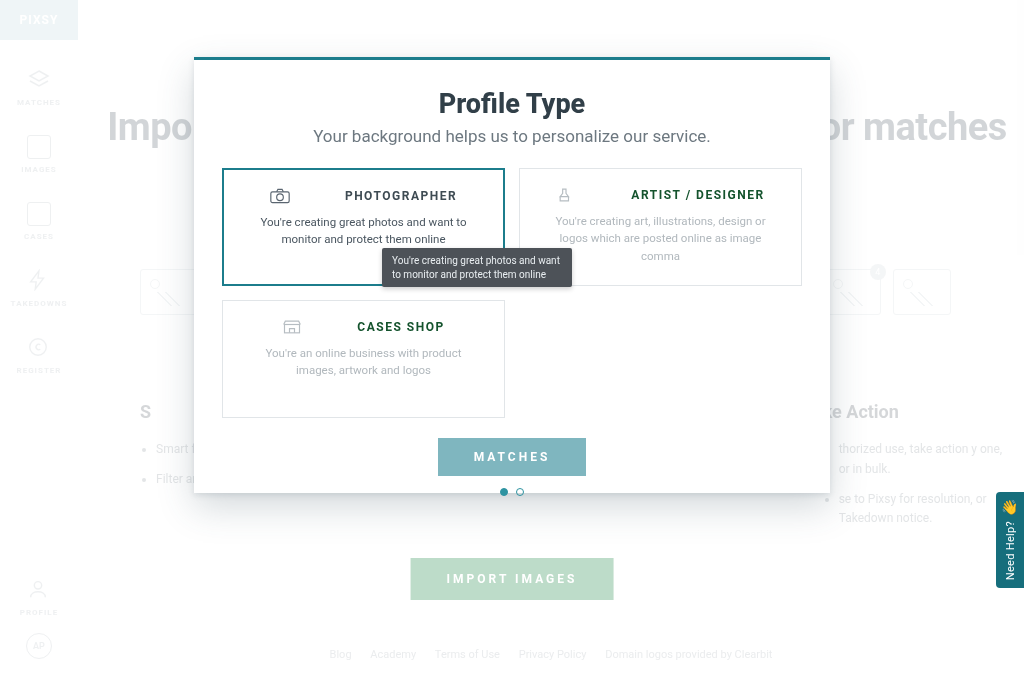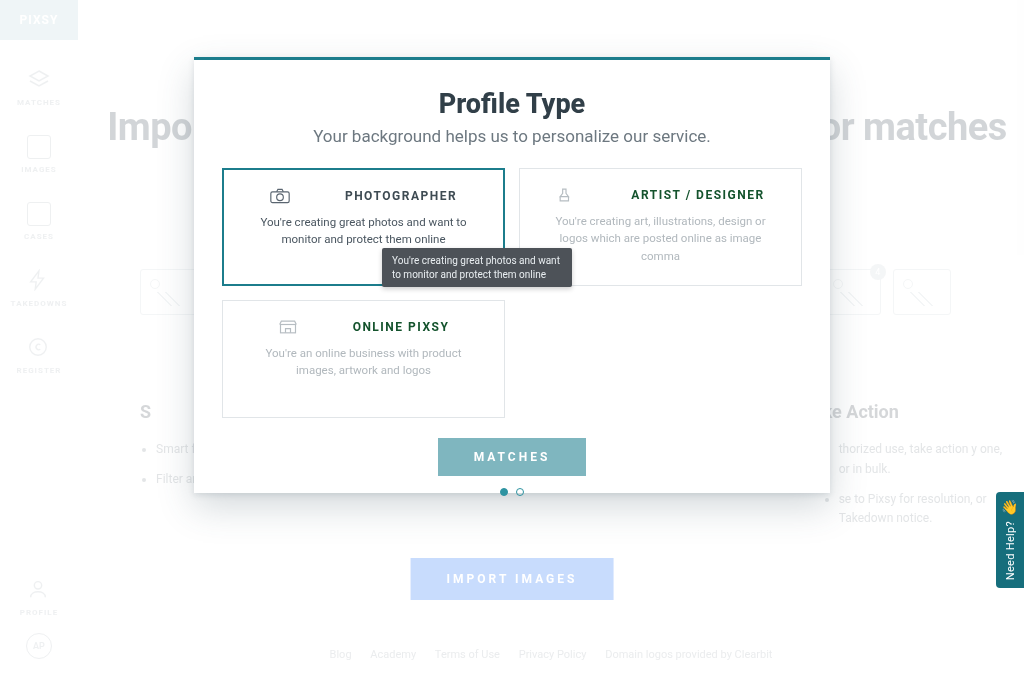--- a/index.html
+++ b/index.html
@@ -27,21 +27,21 @@
     .feat { flex:1; }
     .feat h3 { font-size:18px; color:#697078; margin: 80px 0 18px; font-weight:700; }
     .feat .thumb-row{ display:flex; gap:12px; }
     .thumb{ width:58px; height:46px; border:1.5px solid #d8dde1; border-radius:3px; position:relative;}
     .thumb::before{content:"";position:absolute;top:9px;left:9px;width:8px;height:8px;border-radius:50%;border:1.5px solid #d8dde1;}
     .thumb::after{content:"";position:absolute;bottom:8px;left:8px;right:8px;height:14px;background:linear-gradient(45deg,transparent 40%,#d8dde1 40% 44%,transparent 44% 55%,#d8dde1 55% 59%,transparent 59%);}
     .badge{position:absolute;top:-6px;right:-6px;width:16px;height:16px;border-radius:50%;background:#d8dde1;display:flex;align-items:center;justify-content:center;font-size:9px;color:#fff;}
     .feat ul{ margin-top:0; padding-left:16px; font-size:12px; color:#9aa2a8; line-height:1.65; }
     .feat ul li{ margin-bottom:10px; }
 
-    .import-btn-lg { position:absolute; left:50%; transform:translateX(-50%); top:558px; background:#3b82f6; color:#fff; letter-spacing:3px; font-weight:700; font-size:12px; padding:14px 36px; }
+    .import-btn-lg { position:absolute; left:50%; transform:translateX(-50%); top:558px; background:#15803d; color:#fff; letter-spacing:3px; font-weight:700; font-size:12px; padding:14px 36px; }
 
     .footer { position:absolute; bottom:12px; left:78px; right:0; text-align:center; font-size:11px; color:#b4bbc0; }
     .footer span{ margin:0 8px; }
 
     
     .modal { position:absolute; z-index:10; left:194px; top:57px; width:636px; height:436px; background:#fff; box-shadow:0 14px 34px rgba(60,80,95,.22), 0 2px 6px rgba(60,80,95,.14); border-top:3px solid #1c7d8c; display:flex; flex-direction:column; align-items:center; padding:28px 28px 22px; }
     .modal h1{ font-size:27px; color:#313f48; font-weight:800; }
     .modal p.sub{ font-size:17px; color:#6d7880; margin-top:6px; }
 
     .option-grid{ margin-top:22px; display:grid; grid-template-columns:1fr 1fr; grid-template-rows:1fr 1fr; gap:14px; width:100%; }
@@ -198,21 +198,21 @@
     </div>
     <div class="option dim">
       <div class="opt-head">
         <span class="icon">
             <svg viewBox="0 0 24 18">
               <path d="M2 6l2-4h16l2 4"></path>
               <rect x="3" y="6" width="18" height="10"></rect>
               <path d="M9 16v-5h6v5"></path>
             </svg>
           </span>
-        <span class="opt-title">ONLINE PIXSY</span>
+        <span class="opt-title">CASES SHOP</span>
       </div>
       <div class="opt-desc">You're an online business with product images, artwork and logos</div>
     </div>
   </div>
 
   <button class="continue-btn">MATCHES</button>
 
   <div class="dots">
     <div class="dot active"></div>
     <div class="dot"></div>

